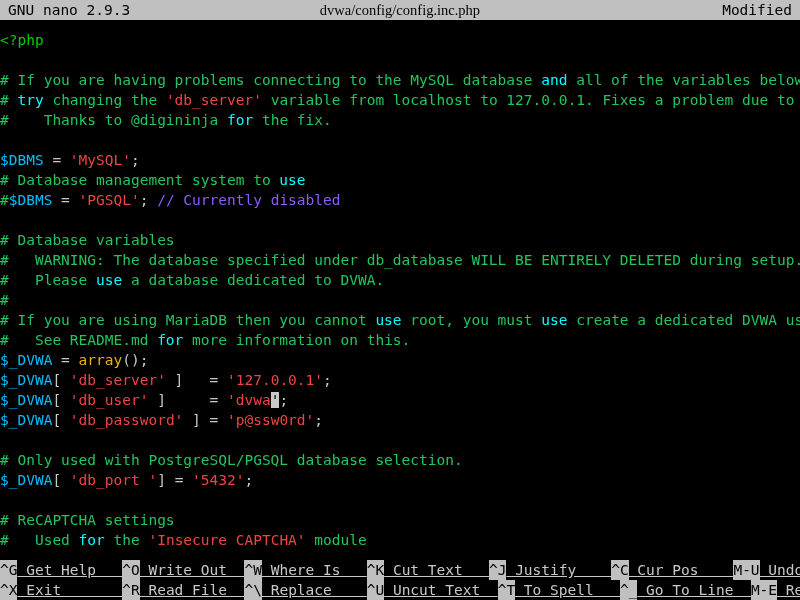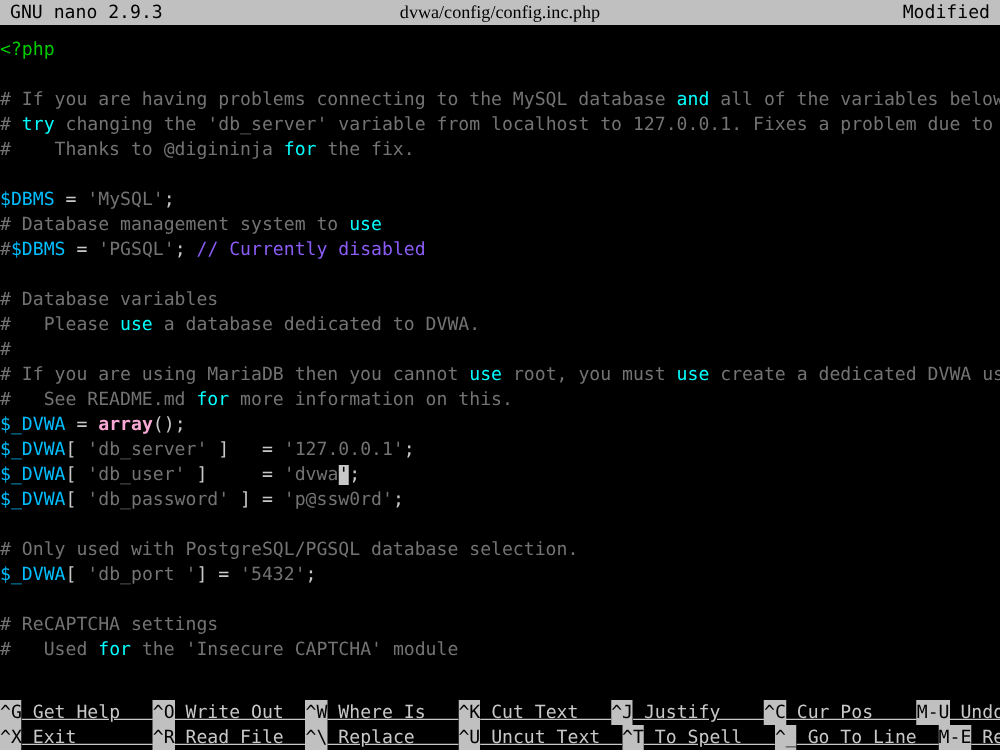--- a/index.html
+++ b/index.html
@@ -67,25 +67,25 @@
     height: 20px;
     line-height: 20px;
     white-space: pre;
     color: #c8c8c8;
     padding-left: 0px;
   }
   .line span { white-space: pre; }
 
   
   .c-plain   { color: #c8c8c8; }
-  .c-comment { color: #737373; }
+  .c-comment { color: #22c55e; }
   .c-kw      { color: #00ffff; }
   .c-var     { color: #00bfff; }
-  .c-str     { color: #737373; }
-  .c-fn      { color: #f9a8d4; font-weight: bold; }
+  .c-str     { color: #ef4444; }
+  .c-fn      { color: #eab308; }
   .c-php     { color: #00cc00; }
   .c-blue    { color: #8b5cf6; }
 
   .cursor {
     background: #c8c8c8;
     color: #000000;
   }
 
   
   .shortcuts {
@@ -133,20 +133,21 @@
       <div class="line">&nbsp;</div>
       <div class="line"><span class="c-comment"># If you are having problems connecting to the MySQL database </span><span class="c-kw">and</span><span class="c-comment"> all of the variables below are co</span></div>
       <div class="line"><span class="c-comment"># </span><span class="c-kw">try</span><span class="c-comment"> changing the </span><span class="c-str">'db_server'</span><span class="c-comment"> variable from localhost to 127.0.0.1. Fixes a problem due to sockets.</span></div>
       <div class="line"><span class="c-comment">#    Thanks to @digininja </span><span class="c-kw">for</span><span class="c-comment"> the fix.</span></div>
       <div class="line">&nbsp;</div>
       <div class="line"><span class="c-var">$DBMS</span><span class="c-plain"> = </span><span class="c-str">'MySQL'</span><span class="c-plain">;</span></div>
       <div class="line"><span class="c-comment"># Database management system to </span><span class="c-kw">use</span></div>
       <div class="line"><span class="c-comment">#</span><span class="c-var">$DBMS</span><span class="c-plain"> = </span><span class="c-str">'PGSQL'</span><span class="c-plain">; </span><span class="c-blue">// Currently disabled</span></div>
       <div class="line">&nbsp;</div>
       <div class="line"><span class="c-comment"># Database variables</span></div>
+      <div class="line"><span class="c-comment">#   WARNING: The database specified under db_database WILL BE ENTIRELY DELETED during setup.</span></div>
       <div class="line"><span class="c-comment">#   Please </span><span class="c-kw">use</span><span class="c-comment"> a database dedicated to DVWA.</span></div>
       <div class="line"><span class="c-comment">#</span></div>
       <div class="line"><span class="c-comment"># If you are using MariaDB then you cannot </span><span class="c-kw">use</span><span class="c-comment"> root, you must </span><span class="c-kw">use</span><span class="c-comment"> create a dedicated DVWA user.</span></div>
       <div class="line"><span class="c-comment">#   See README.md </span><span class="c-kw">for</span><span class="c-comment"> more information on this.</span></div>
       <div class="line"><span class="c-var">$_DVWA</span><span class="c-plain"> = </span><span class="c-fn">array</span><span class="c-plain">();</span></div>
       <div class="line"><span class="c-var">$_DVWA</span><span class="c-plain">[ </span><span class="c-str">'db_server'</span><span class="c-plain"> ]   = </span><span class="c-str">'127.0.0.1'</span><span class="c-plain">;</span></div>
       <div class="line"><span class="c-var">$_DVWA</span><span class="c-plain">[ </span><span class="c-str">'db_user'</span><span class="c-plain"> ]     = </span><span class="c-str">'dvwa</span><span class="cursor">'</span><span class="c-plain">;</span></div>
       <div class="line"><span class="c-var">$_DVWA</span><span class="c-plain">[ </span><span class="c-str">'db_password'</span><span class="c-plain"> ] = </span><span class="c-str">'p@ssw0rd'</span><span class="c-plain">;</span></div>
       <div class="line">&nbsp;</div>
       <div class="line"><span class="c-comment"># Only used with PostgreSQL/PGSQL database selection.</span></div>

